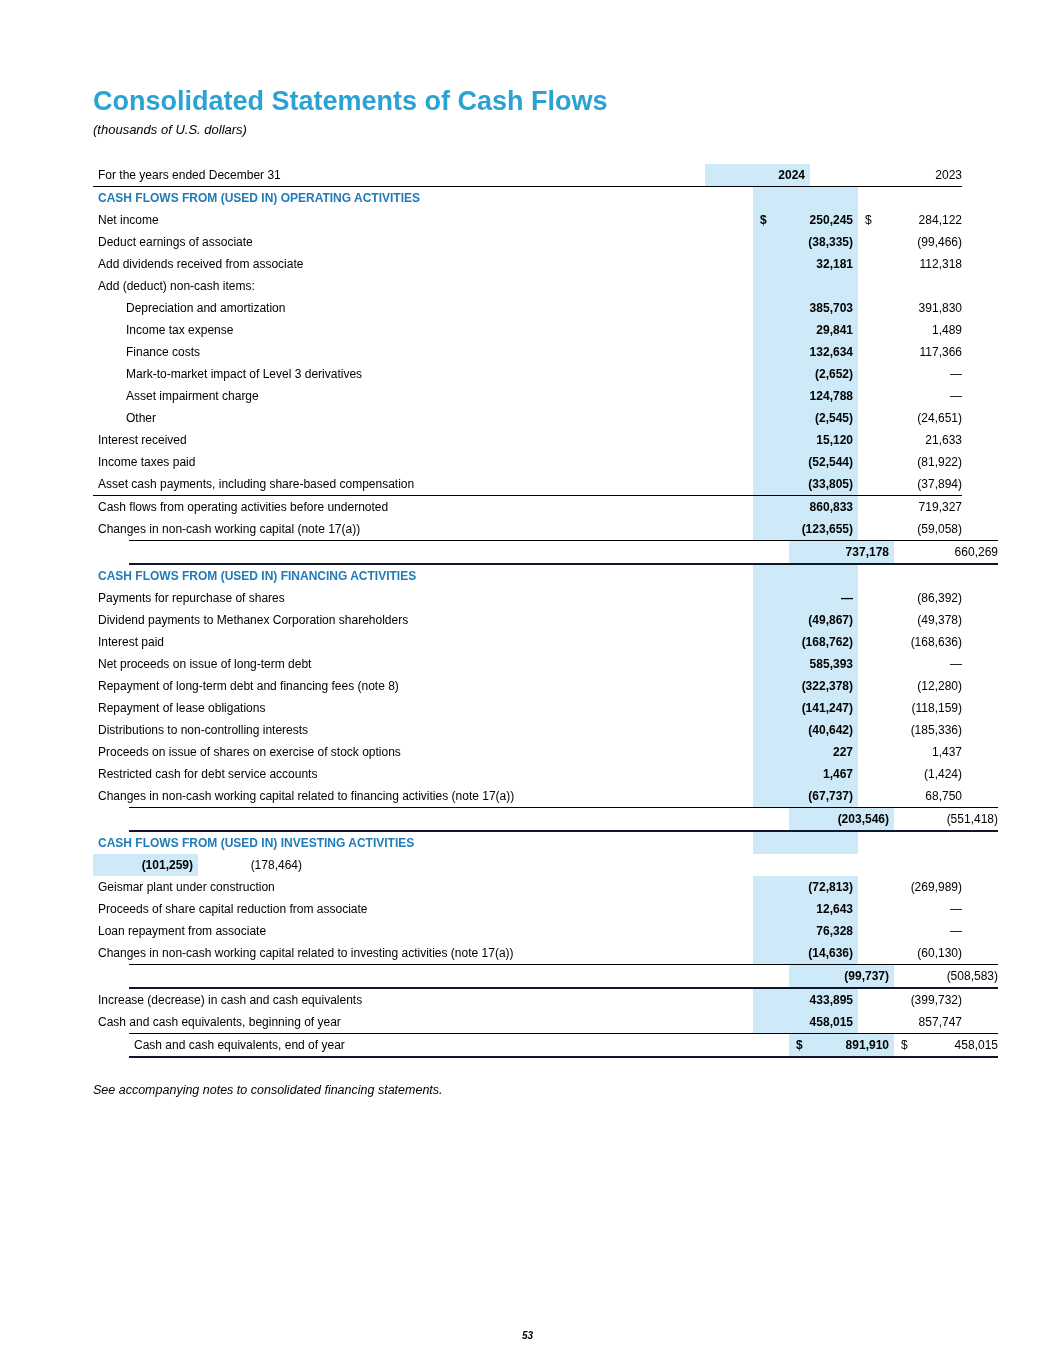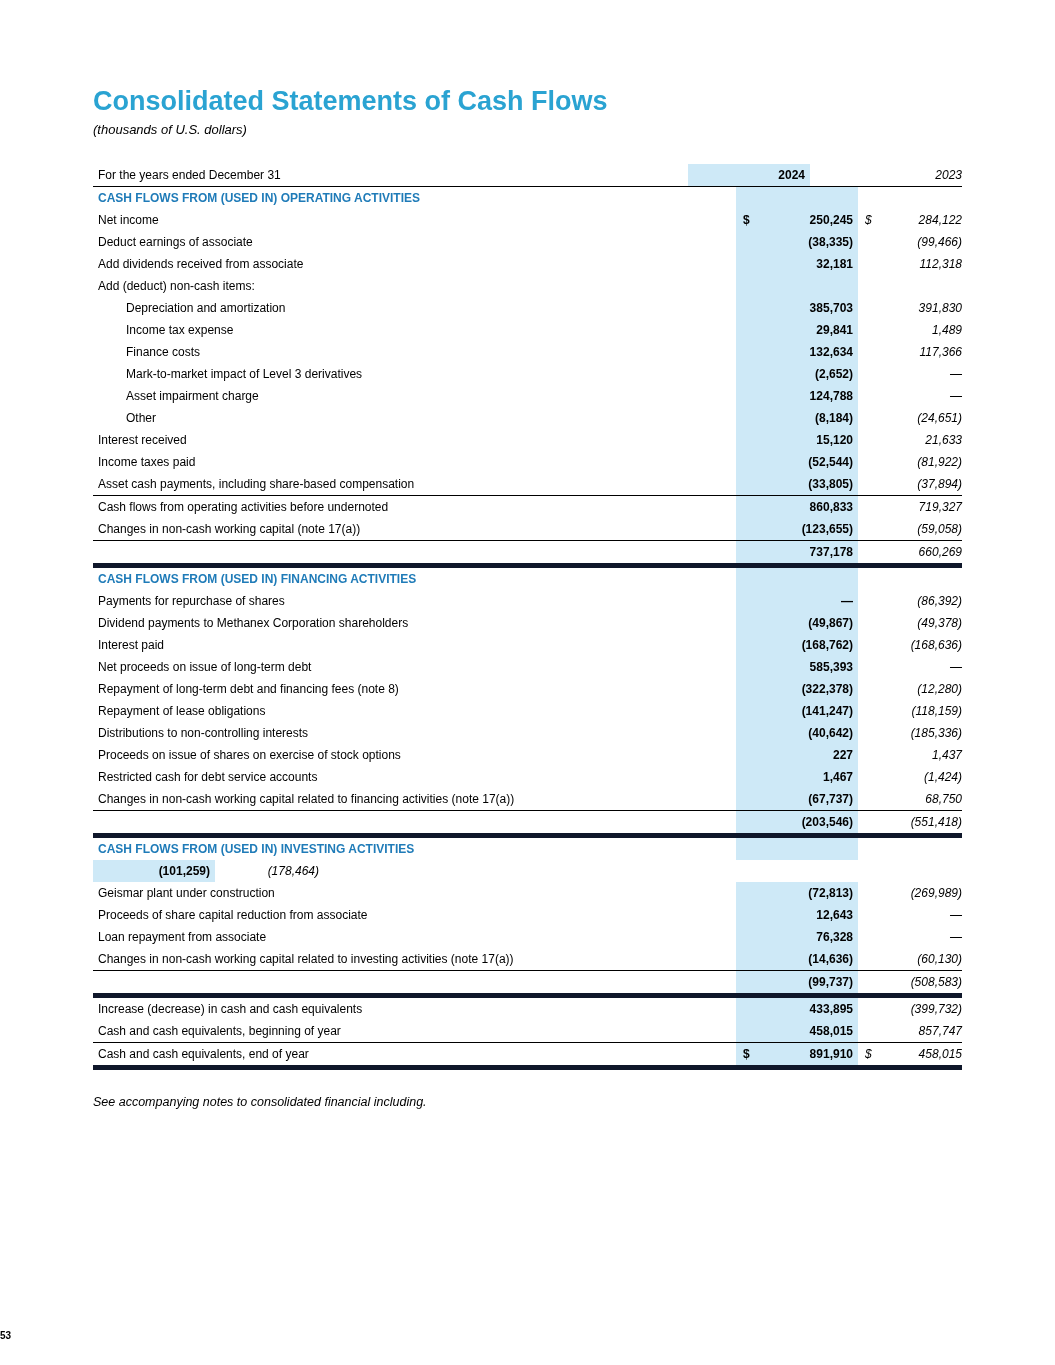--- a/index.html
+++ b/index.html
@@ -39,52 +39,53 @@
     line-height: 22px;
     white-space: nowrap;
     overflow: hidden;
   }
   .label.indent { padding-left: 33px; }
   .section-label {
     color: #1f7bb8;
     font-weight: bold;
   }
   .c24 {
-    width: 122px;
+    width: 105px;
     background: #cee9f7;
     display: flex;
     padding: 0 5px 0 7px;
     line-height: 22px;
     font-weight: bold;
   }
   .c23 {
     width: 104px;
     display: flex;
     padding: 0 0 0 7px;
     line-height: 22px;
-    font-style: italic;
   }
   .val { margin-left: auto; }
   .dollar { text-align: left; }
   .header-row { border-bottom: 1px solid #000; gap: 48px; }
   .header-row .label { font-weight: normal; }
   .bt { border-top: 1px solid #000; }
-  .bb { border-bottom: 5px solid #0f172a; }
+  .bb { border-bottom: 2px solid #0f172a; margin-left: 36px; }
   .footnote {
     font-style: italic;
     font-size: 12.5px;
     margin-top: 25px;
   }
   .pagenum {
     position: absolute;
     bottom: 24px;
     left: 0;
     width: 100%;
+    text-align: center;
     font-size: 10px;
     font-weight: bold;
+    font-style: italic;
   }
 </style>
 </head>
 <body>
 
 <div class="page">
 
   <h1 class="title">Consolidated Statements of Cash Flows</h1>
   <div class="subtitle">(thousands of U.S. dollars)</div>
 
@@ -206,21 +207,21 @@
           </div>
           <div class="c23">
             <span class="dollar"></span>
             <span class="val">—</span>
           </div>
         </div>
         <div class="row">
           <div class="label indent">Other</div>
           <div class="c24">
             <span class="dollar"></span>
-            <span class="val">(8,184)</span>
+            <span class="val">(2,545)</span>
           </div>
           <div class="c23">
             <span class="dollar"></span>
             <span class="val">(24,651)</span>
           </div>
         </div>
         <div class="row">
           <div class="label">Interest received</div>
           <div class="c24">
             <span class="dollar"></span>
@@ -523,17 +524,17 @@
             <span class="val">891,910</span>
           </div>
           <div class="c23">
             <span class="dollar">$</span>
             <span class="val">458,015</span>
           </div>
         </div>
       </div>
   </div>
 
-  <div class="footnote">See accompanying notes to consolidated financial including.</div>
+  <div class="footnote">See accompanying notes to consolidated financing statements.</div>
 
   <div class="pagenum">53</div>
 
 </div>
 
 </body></html>

